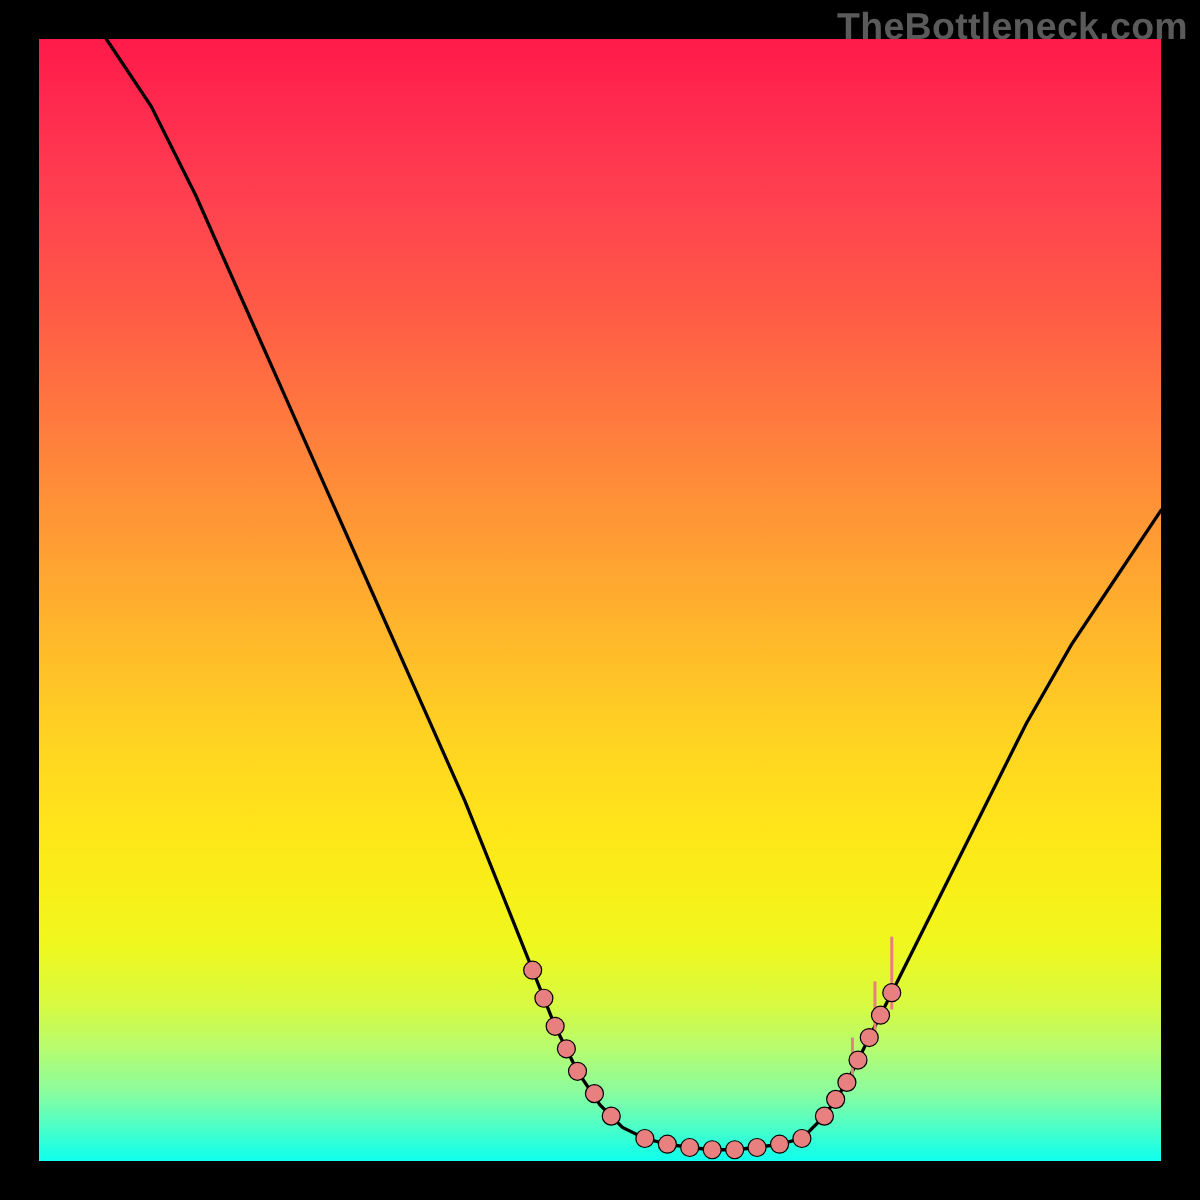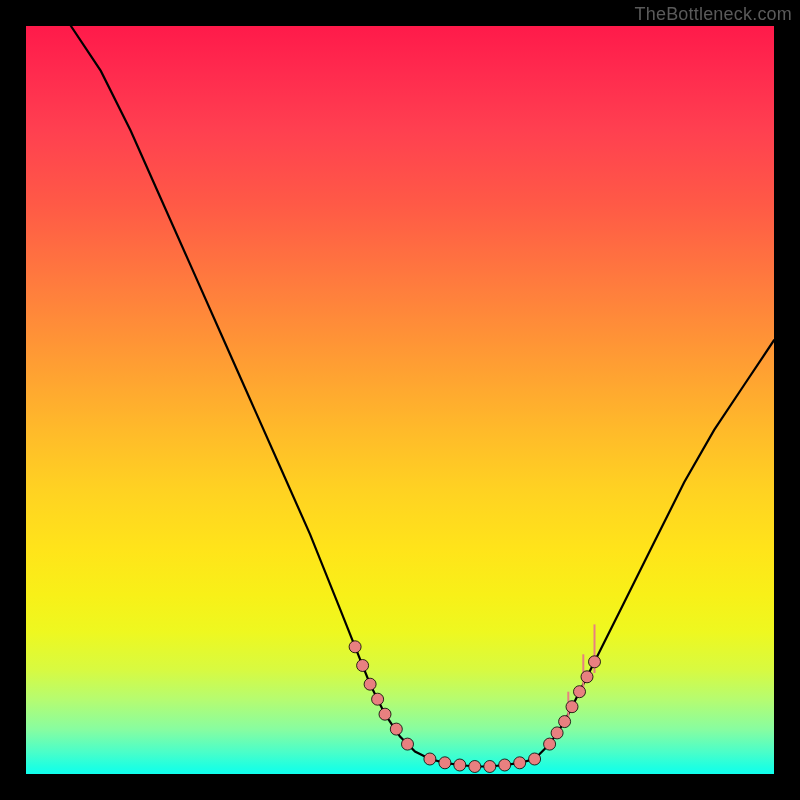--- a/index.html
+++ b/index.html
@@ -8,22 +8,22 @@
     height: 800px;
     background: #000;
     position: relative;
     font-family: Arial, sans-serif;
   }
   .watermark {
     position: absolute;
     top: 4px;
     right: 8px;
     color: #5a5a5a;
-    font-size: 18px;
-    font-weight: 400;
+    font-size: 25px;
+    font-weight: 700;
     z-index: 20;
     letter-spacing: 0.2px;
   }
   .frame {
     position: absolute;
     top: 26px;
     left: 26px;
     width: 748px;
     height: 748px;
     background: #000;

